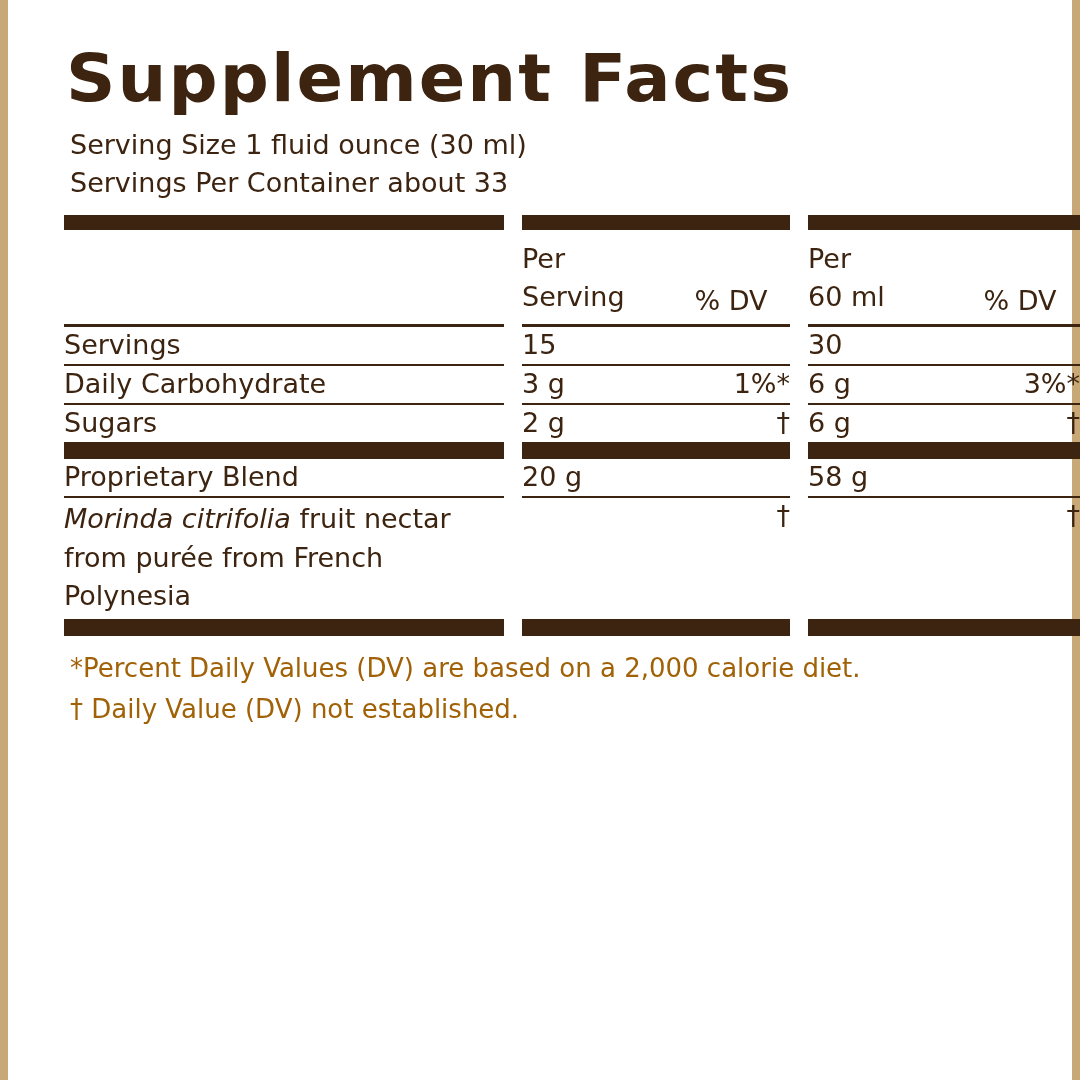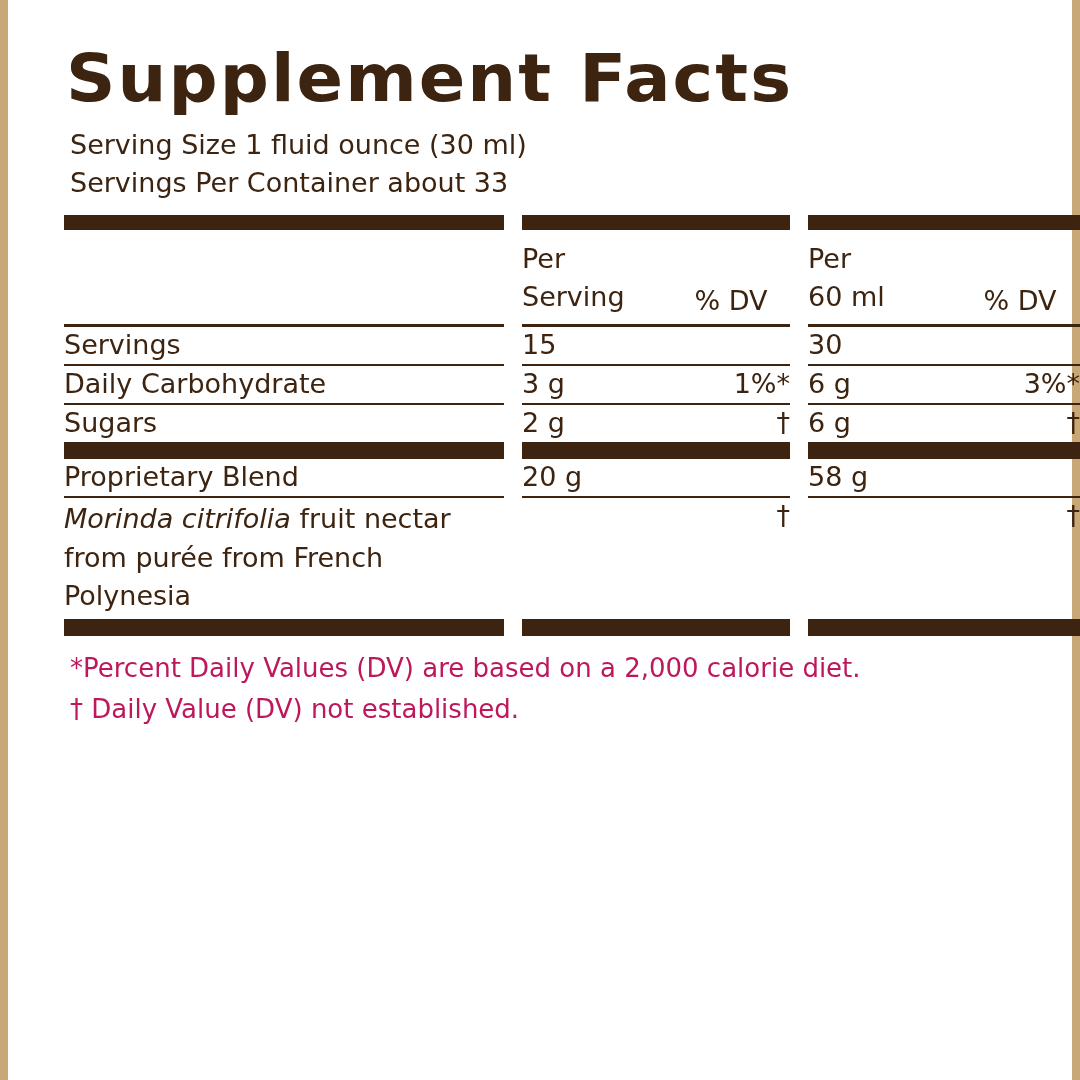--- a/index.html
+++ b/index.html
@@ -112,21 +112,21 @@
     line-height: 1.42;
   }
   .ital { font-style: italic; }
   .dag { text-align: right; padding-right: 8px; vertical-align: bottom; }
 
   .footnotes {
     margin-top: 12px;
     margin-left: 6px;
     font-size: 26px;
     line-height: 1.55;
-    color: #be185d;
+    color: #a16207;
   }
 </style>
 </head>
 <body>
 
 <div class="page">
   <div class="panel">
 
     <div class="title">Supplement Facts</div>
 

